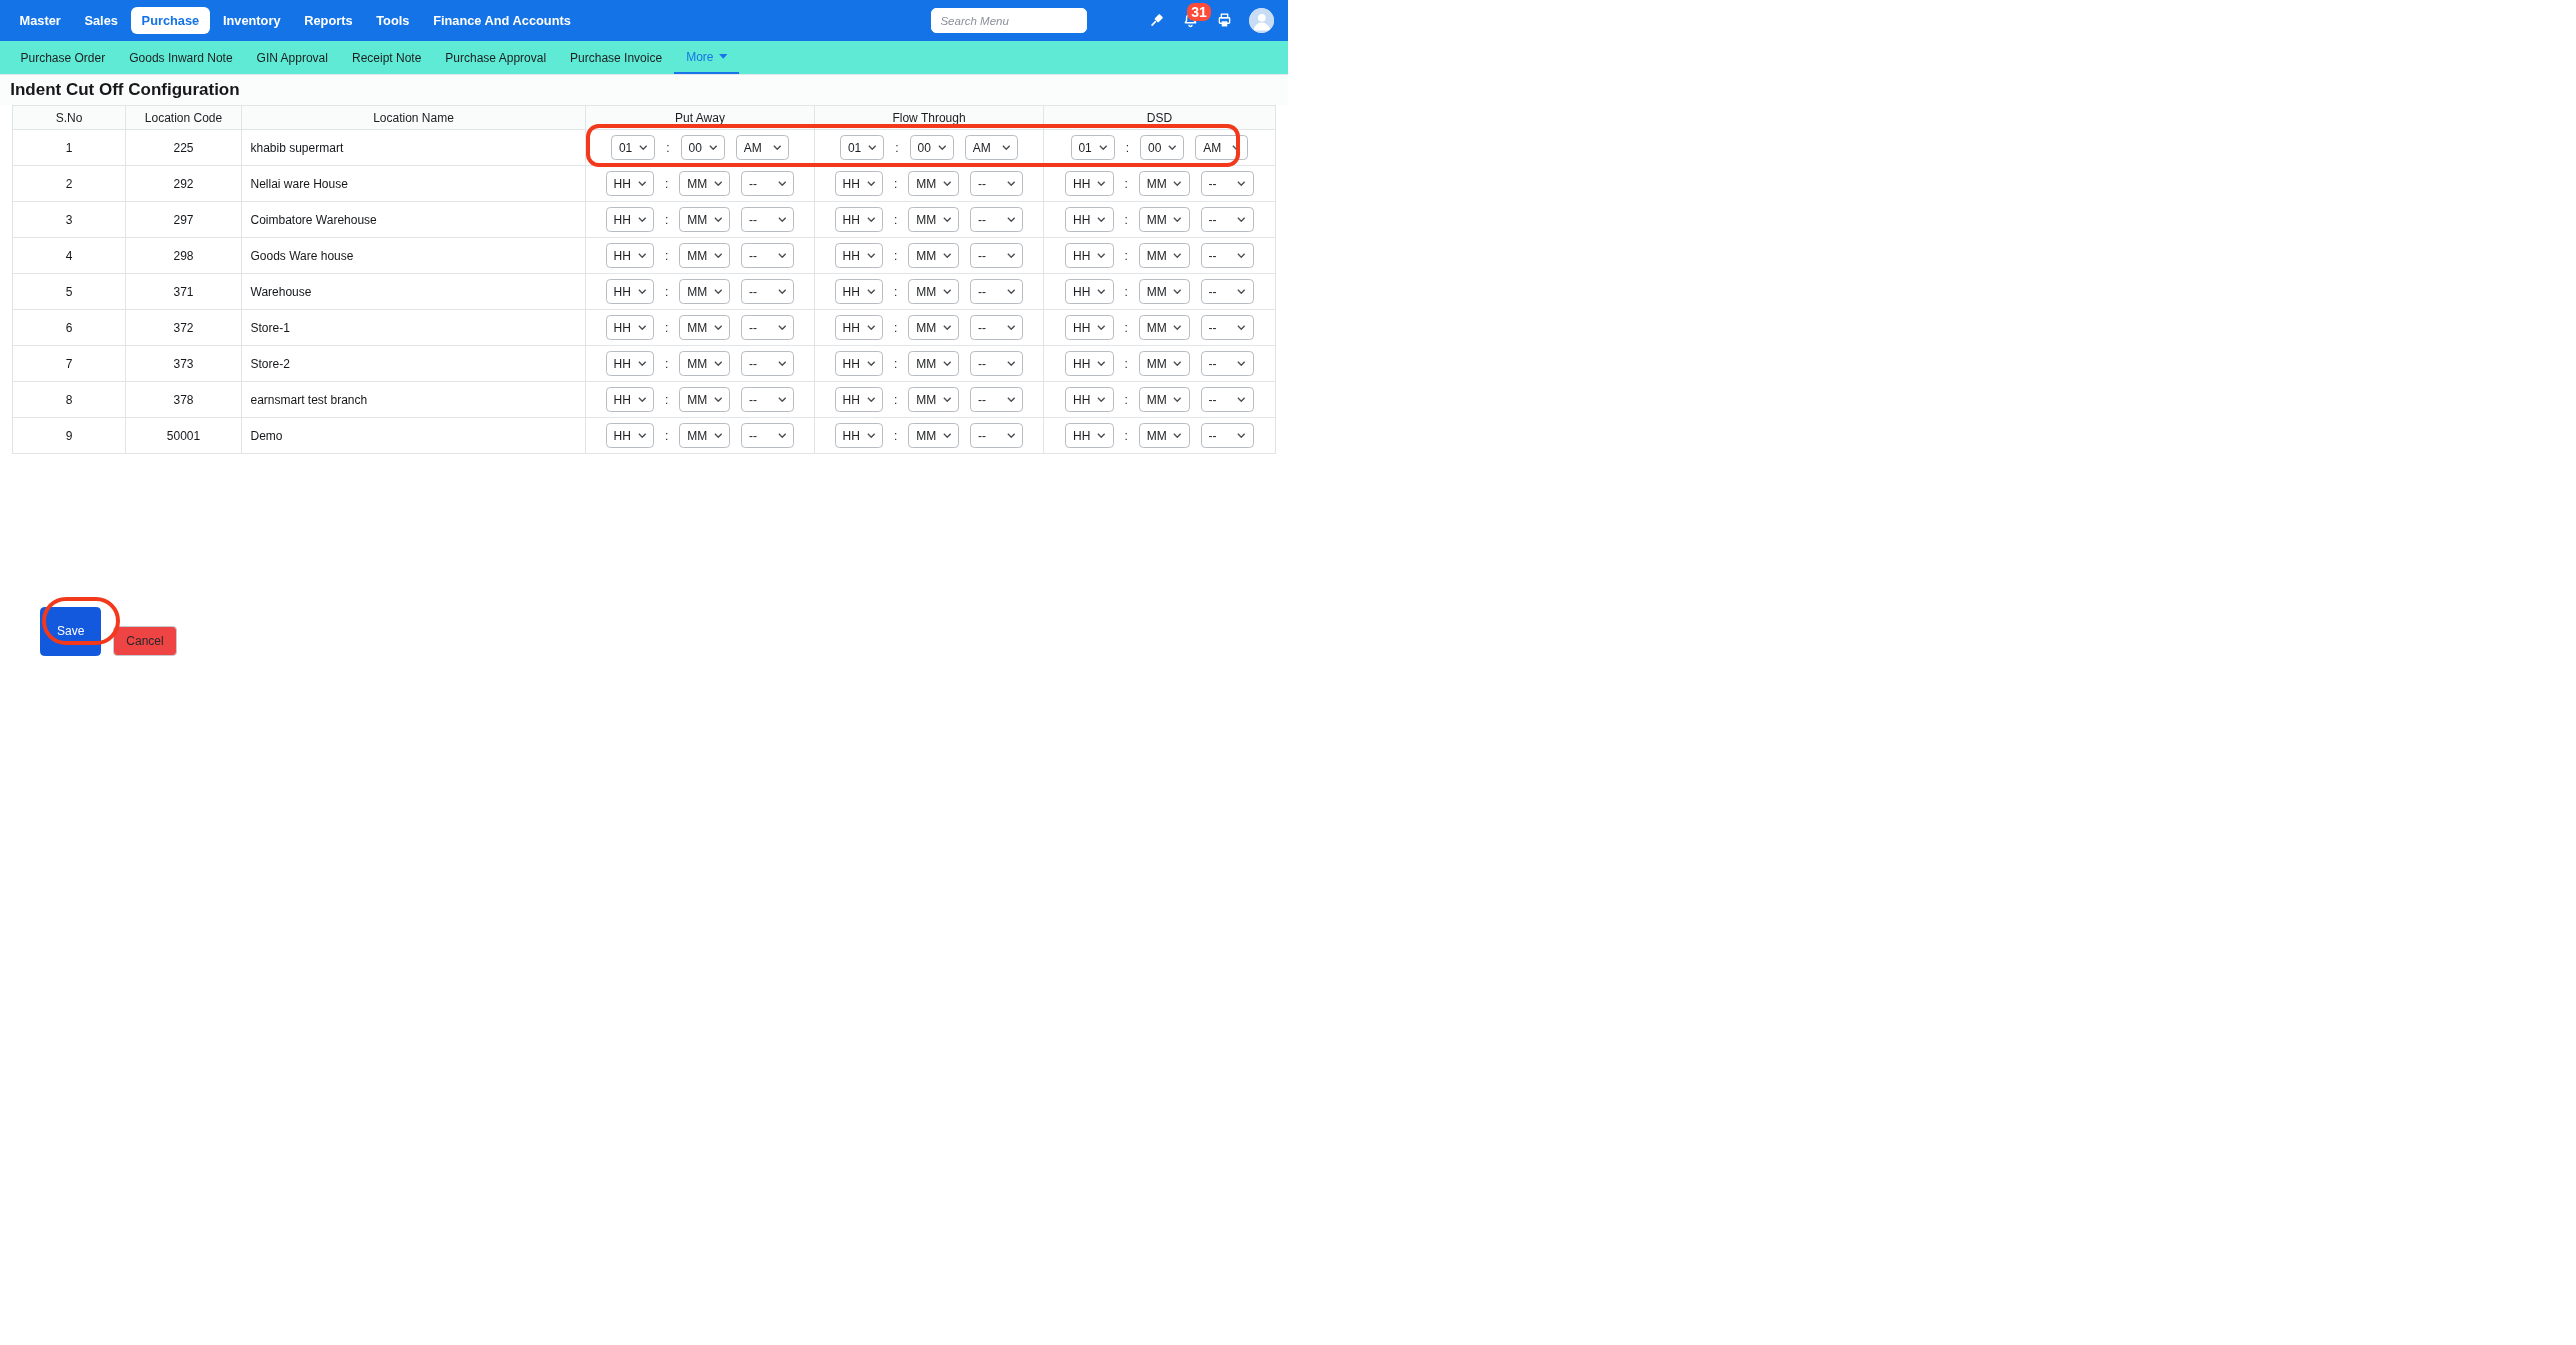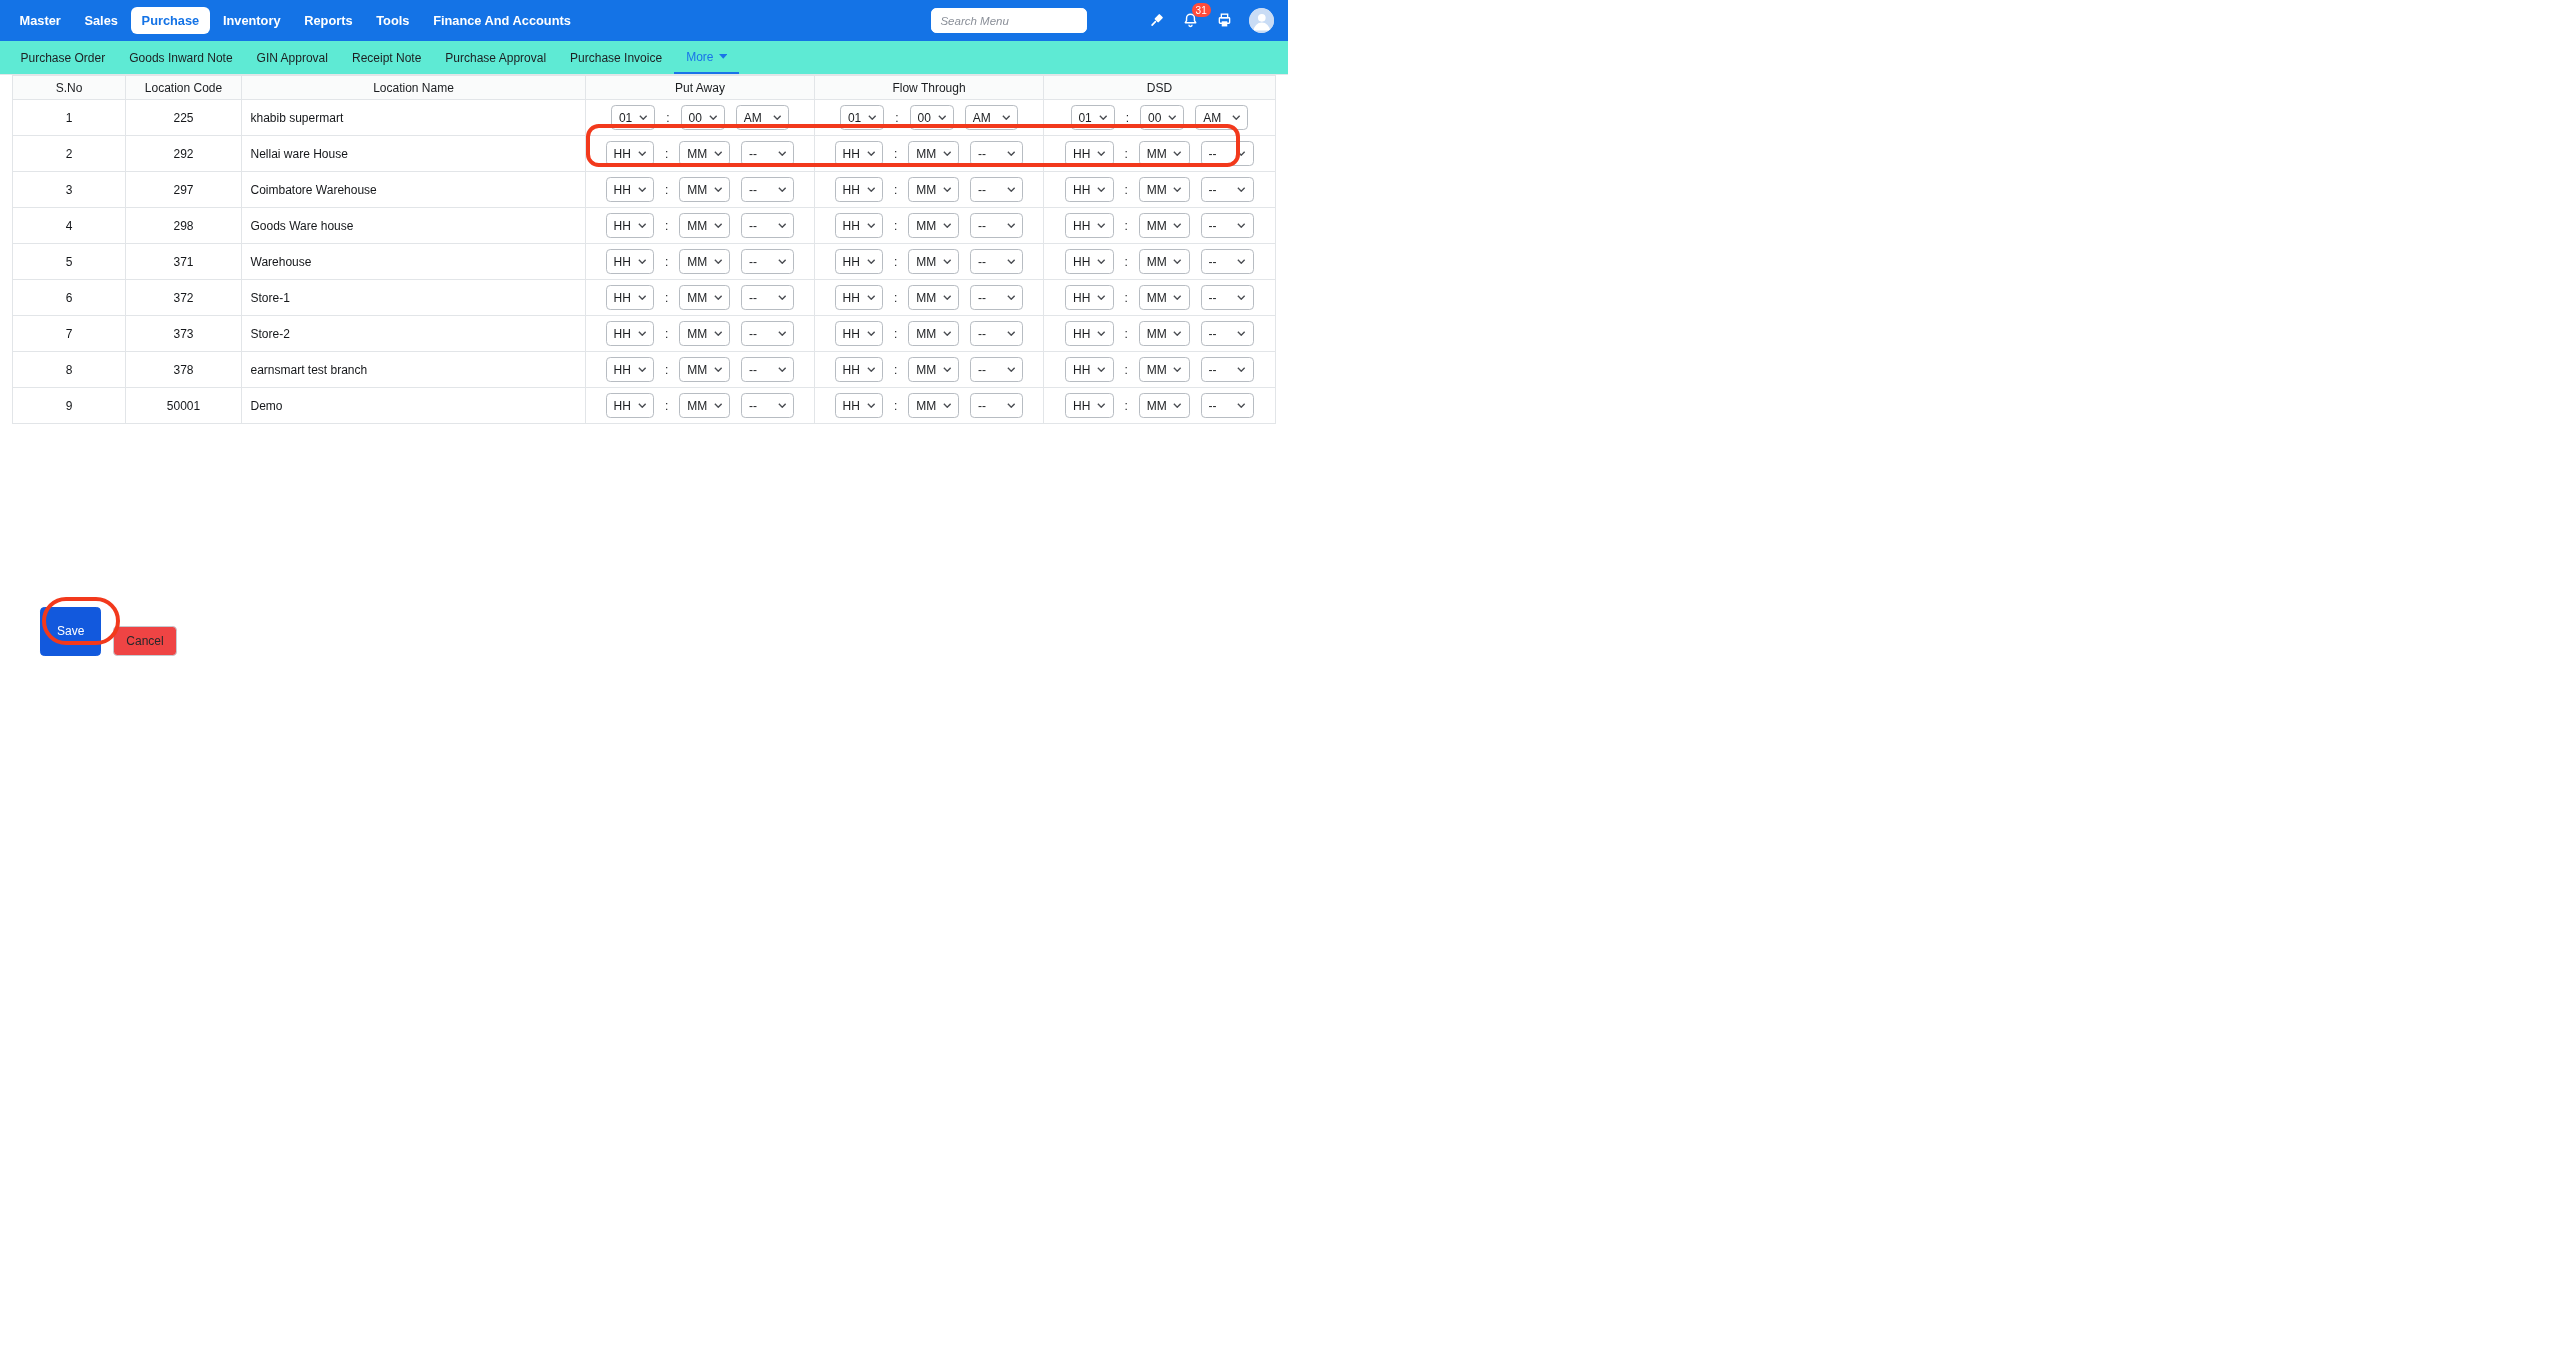--- a/index.html
+++ b/index.html
@@ -14,21 +14,21 @@
   
   .topbar{height:41px; background:var(--blue); display:flex; align-items:center; justify-content:space-between; padding:0 13.6px 0 8.5px;}
   .menu{display:flex; align-items:center; gap:1.7px;}
   .menu-item{color:#fff; font-size:12.8px; font-weight:600; padding:6px 11px; border-radius:6px; cursor:pointer; white-space:nowrap;}
   .menu-item.active{background:#fff; color:var(--blue);}
   .topbar-right{display:flex; align-items:center; gap:13.6px;}
   .search-input{width:156px; height:25.6px; border-radius:5.1px; border:0.9px solid #fff; padding:0 8.5px; font-size:11.5px; color:#333; outline:none; font-family:"Liberation Sans",sans-serif;font-style:italic;}
   .search-input::placeholder{color:#8a8f98;}
   .icon-btn{width:20.5px; height:20.5px; display:flex; align-items:center; justify-content:center; position:relative; cursor:pointer;}
   .icon-btn.first{margin-left:46px;}
-  .badge{position:absolute; top:-6.8px; right:-9.4px; background:var(--badge); color:#fff; font-size:10px; font-weight:400; border-radius:7.7px; padding:1.3px 3.8px; line-height:1.1;}
+  .badge{position:absolute; top:-6.8px; right:-9.4px; background:var(--badge); color:#fff; font-size:14px; font-weight:700; border-radius:7.7px; padding:1.3px 3.8px; line-height:1.1;}
   .avatar{width:25.6px; height:25.6px; border-radius:50%; overflow:hidden; background:#c9dcf5; display:block; cursor:pointer;}
   
   .subnav{height:34px; background:#5eead4; border-bottom:0.9px solid #e3e6e8; display:flex; align-items:stretch; padding:0 8.5px;}
   .subtabs{display:flex; align-items:stretch;}
   .subtab{font-size:12px; color:#1d1f22; padding:0 12px; display:flex; align-items:center; cursor:pointer; white-space:nowrap;}
   .subtab.more{color:var(--accent); font-weight:500; border-bottom:2.6px solid var(--accent); gap:5.1px;}
   
   .title-band{height:30px; display:flex; align-items:center; padding-left:10.2px; background:#fbfcfc;}
   .page-title{font-size:17px; font-weight:700; color:#17181a;}
   
@@ -112,20 +112,23 @@
         <div class="subtab">Purchase Invoice</div>
       </div>
     <div class="subtab more">
       <span>More</span>
       <svg width="8.5" height="5.1" viewBox="0 0 10 6">
         <path d="M0 0l5 5.5L10 0z" fill="#1a73e8"></path>
       </svg>
     </div>
   </nav>
 
+  <div class="title-band">
+    <h1 class="page-title">Indent Cut Off Configuration</h1>
+  </div>
 
   <div class="table-wrap">
     <table>
       <colgroup>
         <col style="width:113px">
           <col style="width:116px">
           <col style="width:344px">
         <col style="width:229px">
           <col style="width:229px">
           <col style="width:232px">

